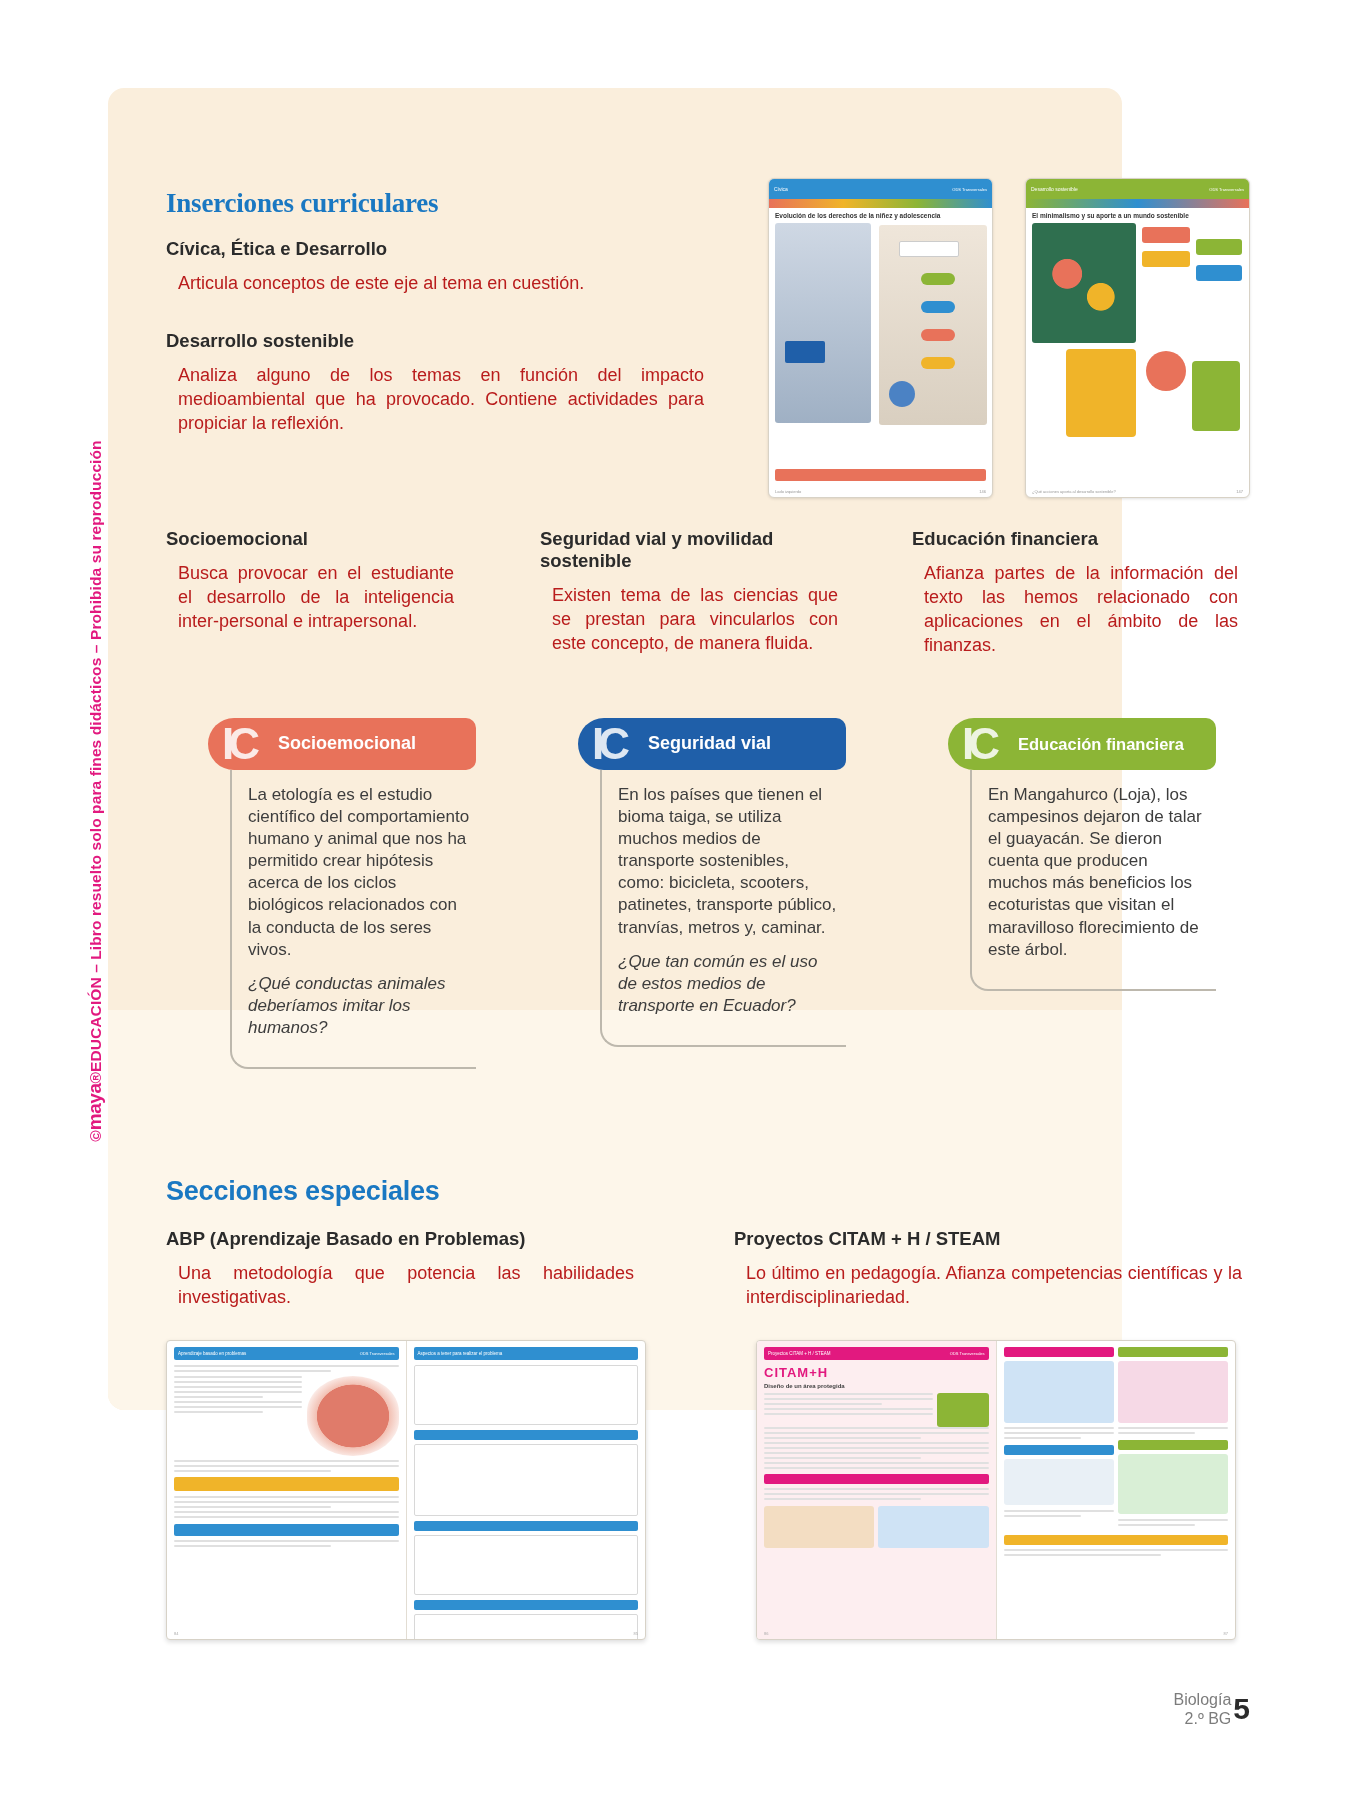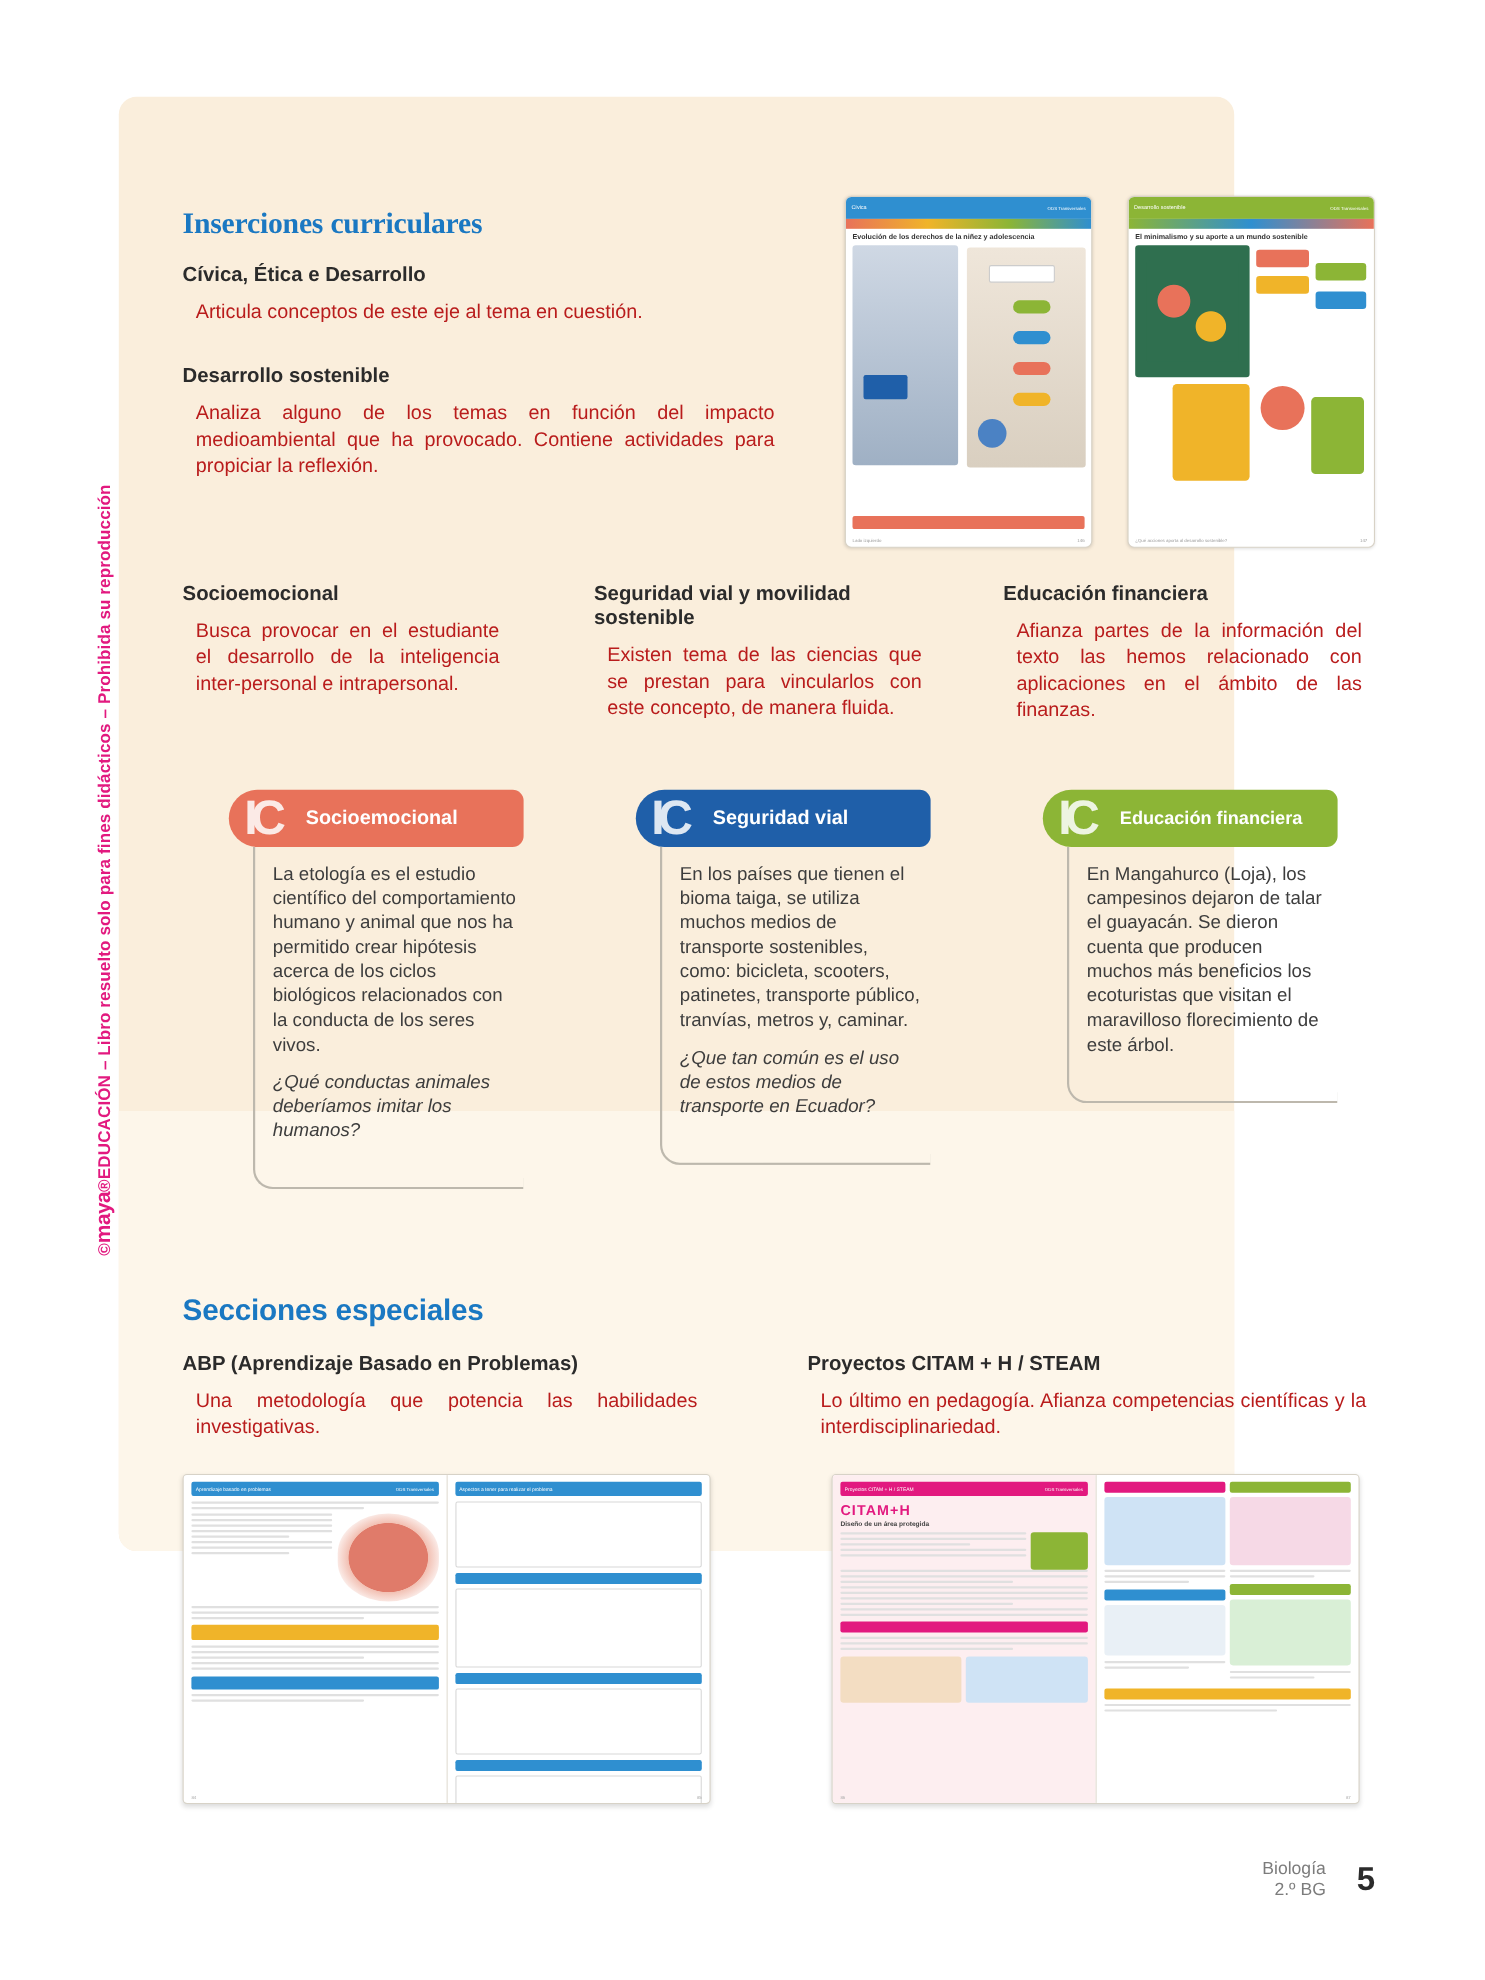--- a/index.html
+++ b/index.html
@@ -135,21 +135,21 @@
     color:#ffffff;
     opacity:.85;
   }
   .badge.socio { background:#e8725a; }
   .badge.vial  { background:#1f5fa9; }
   .badge.finan { background:#8cb536; }
 
   .card-body {
     position:relative;
     margin-left:22px;
-    padding:14px 6px 40px 16px;
+    padding:14px 6px 28px 16px;
     border-left:2.5px solid #bdb8ad;
     border-bottom:2.5px solid #bdb8ad;
     border-radius:0 0 0 18px;
   }
   .card-body p {
     margin:0;
     font-size:17px;
     line-height:1.3;
     color:#3d3d3d;
   }
@@ -181,21 +181,21 @@
   .pg-line.sh { width:70%; }
   .pg-box { border:1px solid #d8d8d8; border-radius:2px; margin-bottom:4px; height:26px; }
   .pg-num { position:absolute; bottom:3px; font-size:4px; color:#aaa; }
 
   
   .footer {
     position:absolute;
     right:100px; bottom:72px;
     display:flex;
     align-items:center;
-    gap:28px;
+    gap:2px;
   }
   .footer .meta {
     text-align:right;
     font-size:16px;
     line-height:1.2;
     color:#7c7c7c;
   }
   .footer .pagenum {
     font-size:30px;
     font-weight:800;

